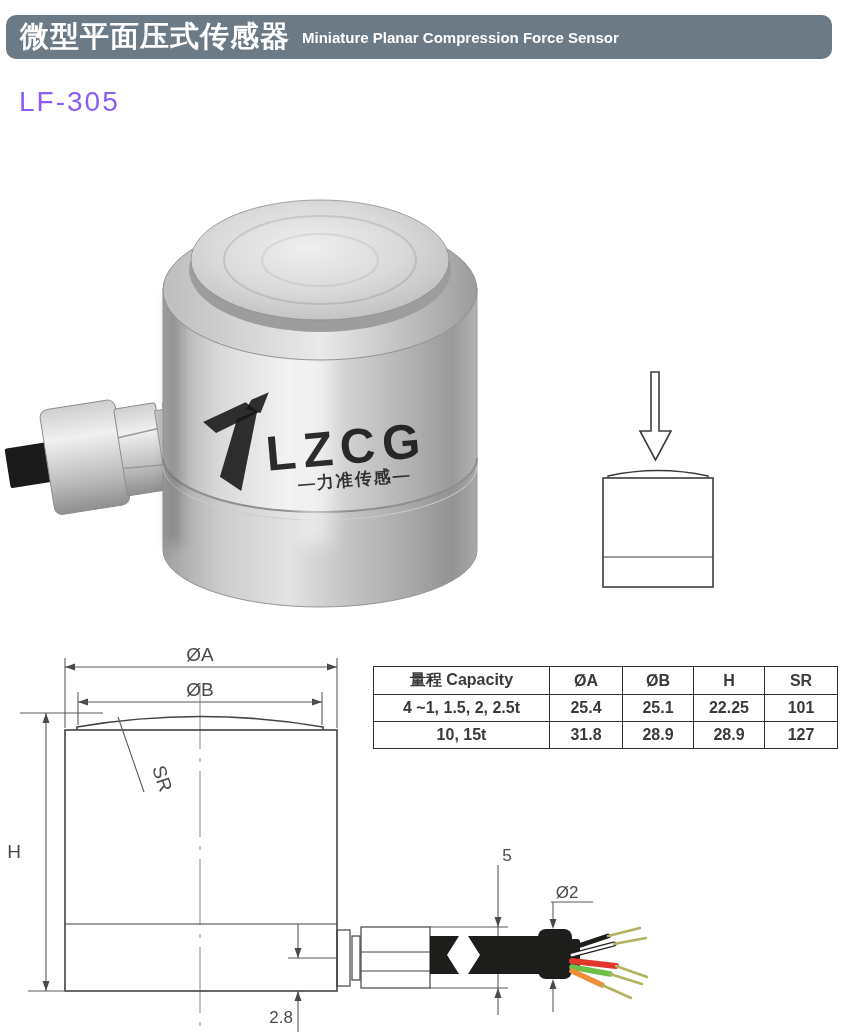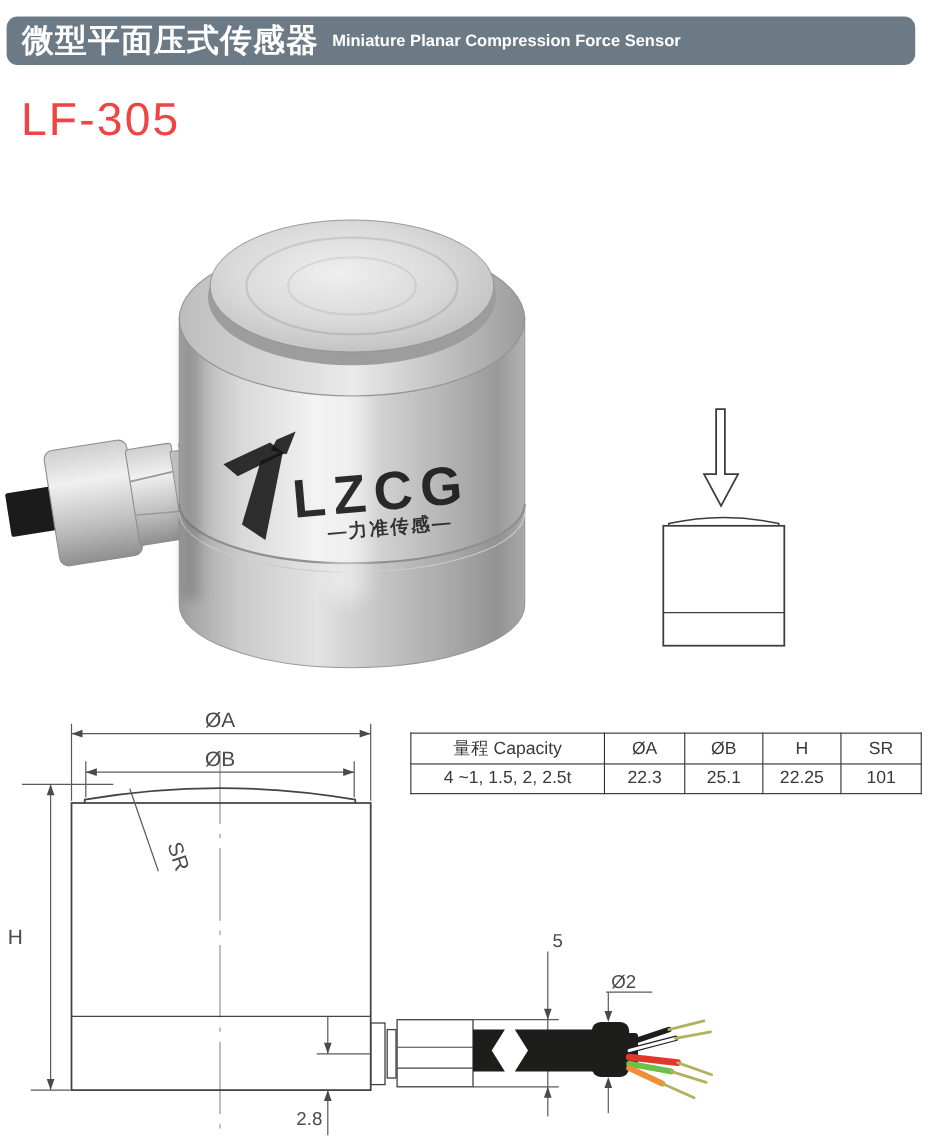--- a/index.html
+++ b/index.html
@@ -16,21 +16,21 @@
     background:#6b7a85;border-radius:10px;
     display:flex;align-items:center;gap:12px;
     padding-left:14px;box-sizing:border-box;
     color:#ffffff;white-space:nowrap;
   }
   .banner .cn{font-size:29px;font-weight:700;letter-spacing:1px;}
   .banner .en{font-size:15px;font-weight:700;letter-spacing:0px;}
   
   .model{
     position:absolute;left:19px;top:88px;
-    font-size:42px;font-weight:400;color:#ef4444;
+    font-size:28px;font-weight:400;color:#8b5cf6;
     letter-spacing:2px;line-height:1.0;
   }
   
   .photo-svg{position:absolute;left:0px;top:150px;}
   .force-svg{position:absolute;left:560px;top:355px;}
   .dim-svg{position:absolute;left:0px;top:640px;}
   svg{font-family:"Liberation Sans","DejaVu Sans",sans-serif;}
   svg text{fill:#4a4a4a;}
   .dimlab{font-size:19px;}
   .dimnum{font-size:17px;}
@@ -38,21 +38,21 @@
   .logo-sub{font-size:17px;font-weight:700;fill:#171717;opacity:.85;letter-spacing:2px;}
   
   .spec{
     position:absolute;left:373px;top:666px;width:464px;
     border-collapse:collapse;table-layout:fixed;
     font-size:16px;color:#3a3a3a;
   }
   .spec th,.spec td{
     border:1.6px solid #2e2e2e;
     text-align:center;vertical-align:middle;
-    padding:0;height:26px;font-weight:400;
+    padding:0;height:26px;font-weight:700;
   }
   .spec thead th{height:27px;}
 </style>
 </head>
 <body>
 
 <div class="page">
 
   <div class="banner">
     <span class="cn">微型平面压式传感器</span>
@@ -233,21 +233,28 @@
         <th>量程 Capacity</th>
         <th>ØA</th>
         <th>ØB</th>
         <th>H</th>
         <th>SR</th>
       </tr>
     </thead>
     <tbody>
       <tr>
         <td>4 ~1, 1.5, 2, 2.5t</td>
-        <td>22.3</td>
+        <td>25.4</td>
         <td>25.1</td>
         <td>22.25</td>
         <td>101</td>
       </tr>
+      <tr>
+        <td>10, 15t</td>
+        <td>31.8</td>
+        <td>28.9</td>
+        <td>28.9</td>
+        <td>127</td>
+      </tr>
     </tbody>
   </table>
 
 </div>
 
 </body></html>

